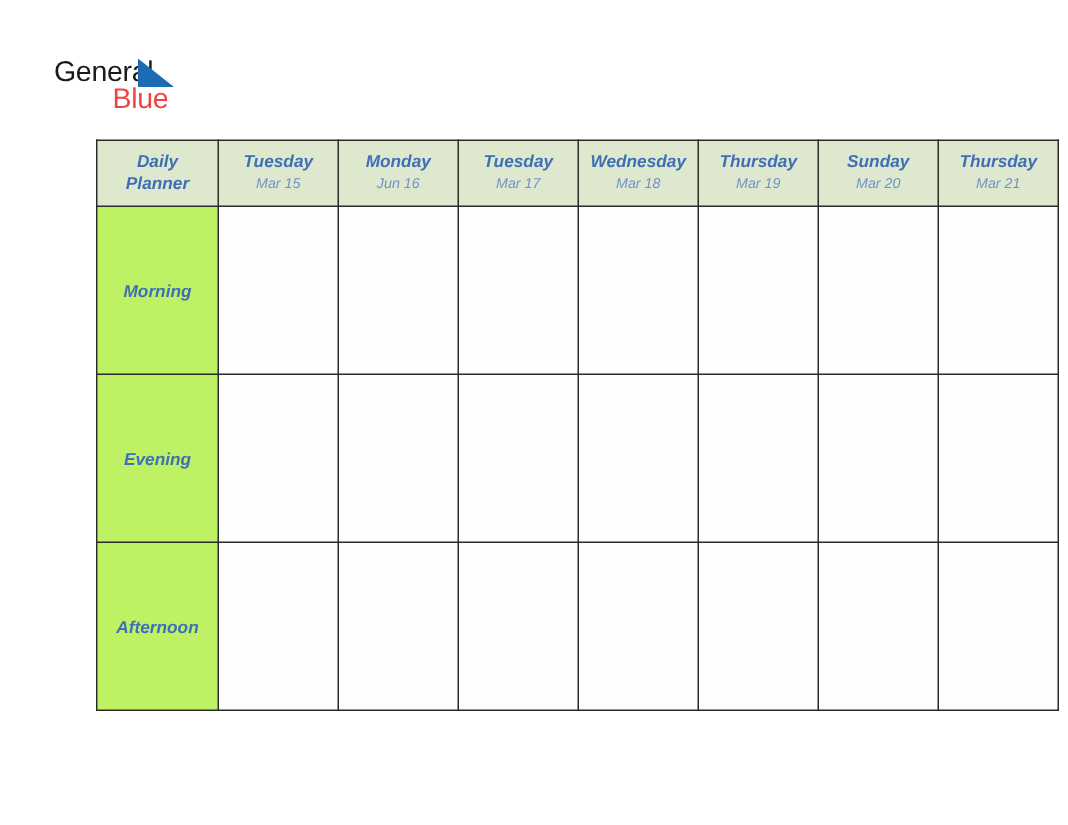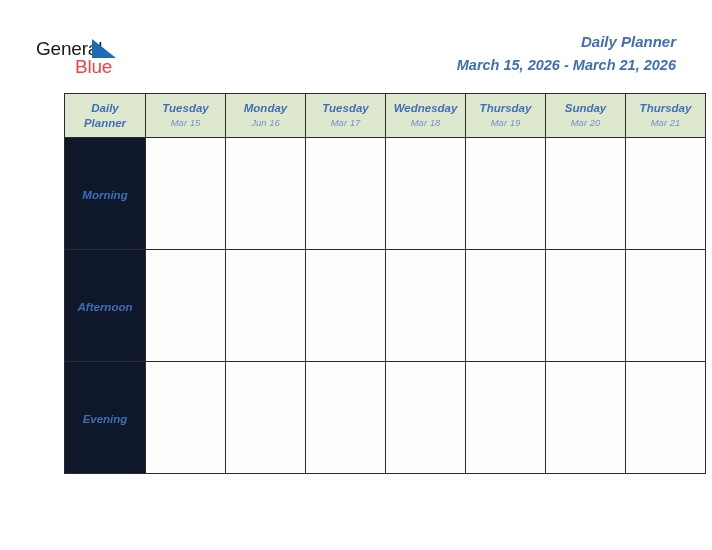--- a/index.html
+++ b/index.html
@@ -142,21 +142,21 @@
     font-style: italic;
     font-weight: normal;
     font-size: 9.5px;
     color: #6f93c8;
     line-height: 14px;
     margin-top: 0;
   }
 
   
   td.row-label {
-    background: #0f172a;
+    background: #bef264;
     text-align: center;
     vertical-align: middle;
     height: 111px;
   }
   .row-label-text {
     font-family: "Liberation Sans", sans-serif;
     font-style: italic;
     font-weight: bold;
     font-size: 11.5px;
     color: #3f6fb5;
@@ -173,24 +173,20 @@
 <div class="page-header">
 
   <div class="logo">
     <span class="logo-general">General</span>
     <svg class="logo-tri-svg" width="25" height="20" viewBox="0 0 25 20">
       <polygon points="0,0 24,19 0,19" fill="#1d6bb4"></polygon>
     </svg>
     <span class="logo-blue">Blue</span>
   </div>
 
-  <div class="title-block">
-    <div class="doc-title">Daily Planner</div>
-    <div class="doc-subtitle">March 15, 2026 - March 21, 2026</div>
-  </div>
 
 </div>
 
 <div class="planner-wrap">
   <table class="planner">
     <colgroup>
       <col class="col-label">
       <col class="col-day">
         <col class="col-day">
         <col class="col-day">
@@ -247,34 +243,34 @@
         <td class="slot"></td>
         <td class="slot"></td>
         <td class="slot"></td>
         <td class="slot"></td>
         <td class="slot"></td>
         <td class="slot"></td>
       </tr>
 
       <tr>
         <td class="row-label">
+          <span class="row-label-text">Evening</span>
+        </td>
+        <td class="slot"></td>
+        <td class="slot"></td>
+        <td class="slot"></td>
+        <td class="slot"></td>
+        <td class="slot"></td>
+        <td class="slot"></td>
+        <td class="slot"></td>
+      </tr>
+
+      <tr>
+        <td class="row-label">
           <span class="row-label-text">Afternoon</span>
-        </td>
-        <td class="slot"></td>
-        <td class="slot"></td>
-        <td class="slot"></td>
-        <td class="slot"></td>
-        <td class="slot"></td>
-        <td class="slot"></td>
-        <td class="slot"></td>
-      </tr>
-
-      <tr>
-        <td class="row-label">
-          <span class="row-label-text">Evening</span>
         </td>
         <td class="slot"></td>
         <td class="slot"></td>
         <td class="slot"></td>
         <td class="slot"></td>
         <td class="slot"></td>
         <td class="slot"></td>
         <td class="slot"></td>
       </tr>
     </tbody>

